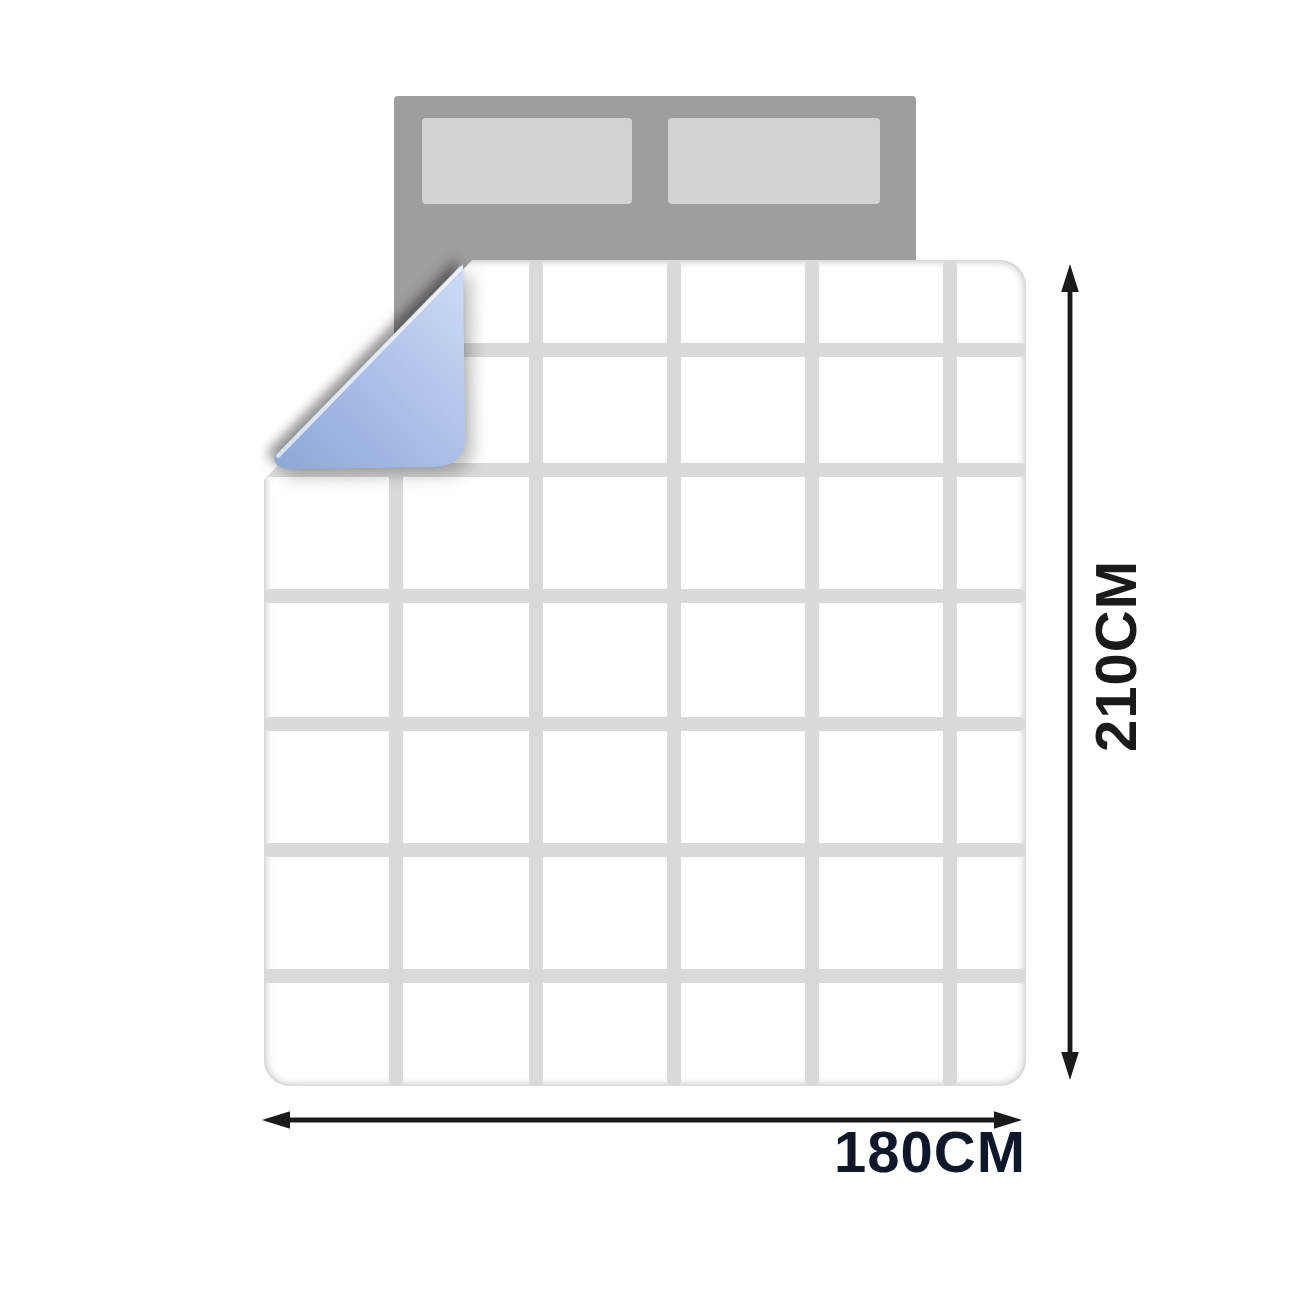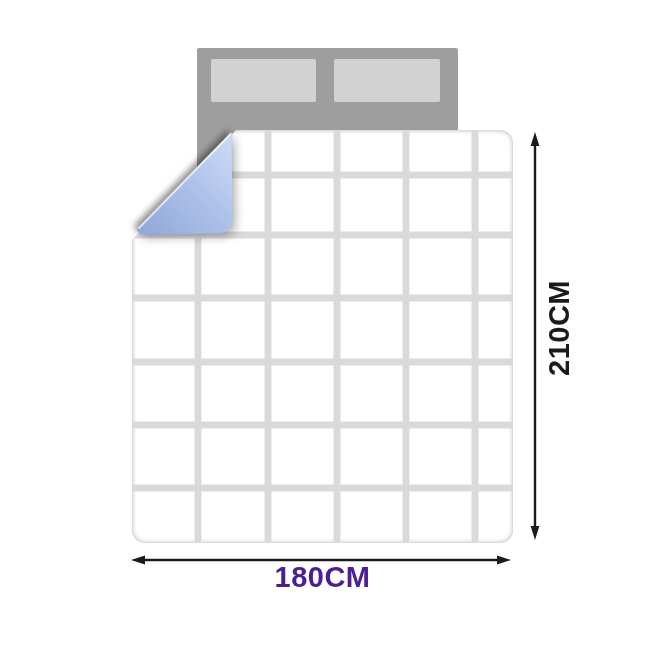--- a/index.html
+++ b/index.html
@@ -155,16 +155,16 @@
   </svg>
 
   <svg class="dim-arrow h-arrow" width="394" height="26" viewBox="0 0 394 26" aria-hidden="true">
     <g stroke="#1a1a1a" fill="#1a1a1a" style="stroke: rgb(26, 26, 26); fill: rgb(26, 26, 26);">
       <line x1="20" y1="13" x2="374" y2="13"></line>
       <polygon points="7,13 21,8.6 21,17.4"></polygon>
       <polygon points="387,13 373,8.6 373,17.4"></polygon>
     </g>
   </svg>
 
-  <div class="dim-label width-label" style="color: #4c1d95;">180CM</div>
+  <div class="dim-label width-label" style="color: #0f172a; text-align: right;">180CM</div>
   <div class="dim-label height-label" style="color: rgb(26, 26, 26);">210CM</div>
 
 </div>
 
 </body></html>

